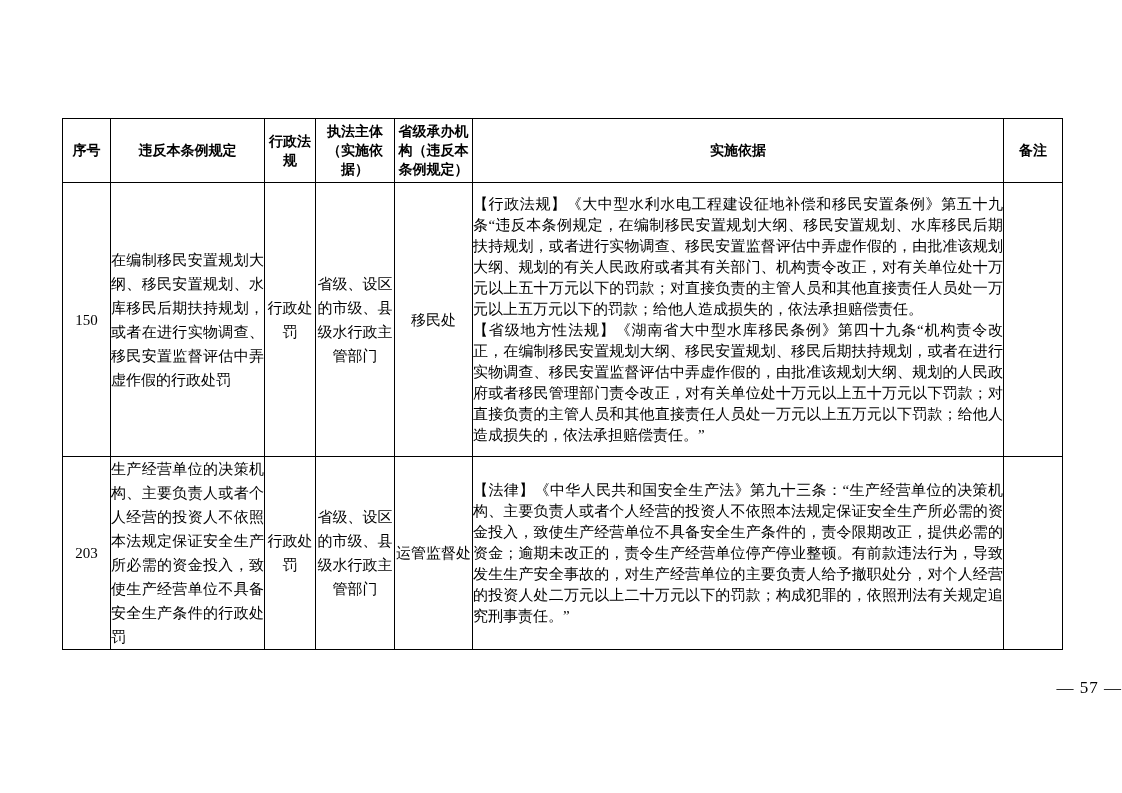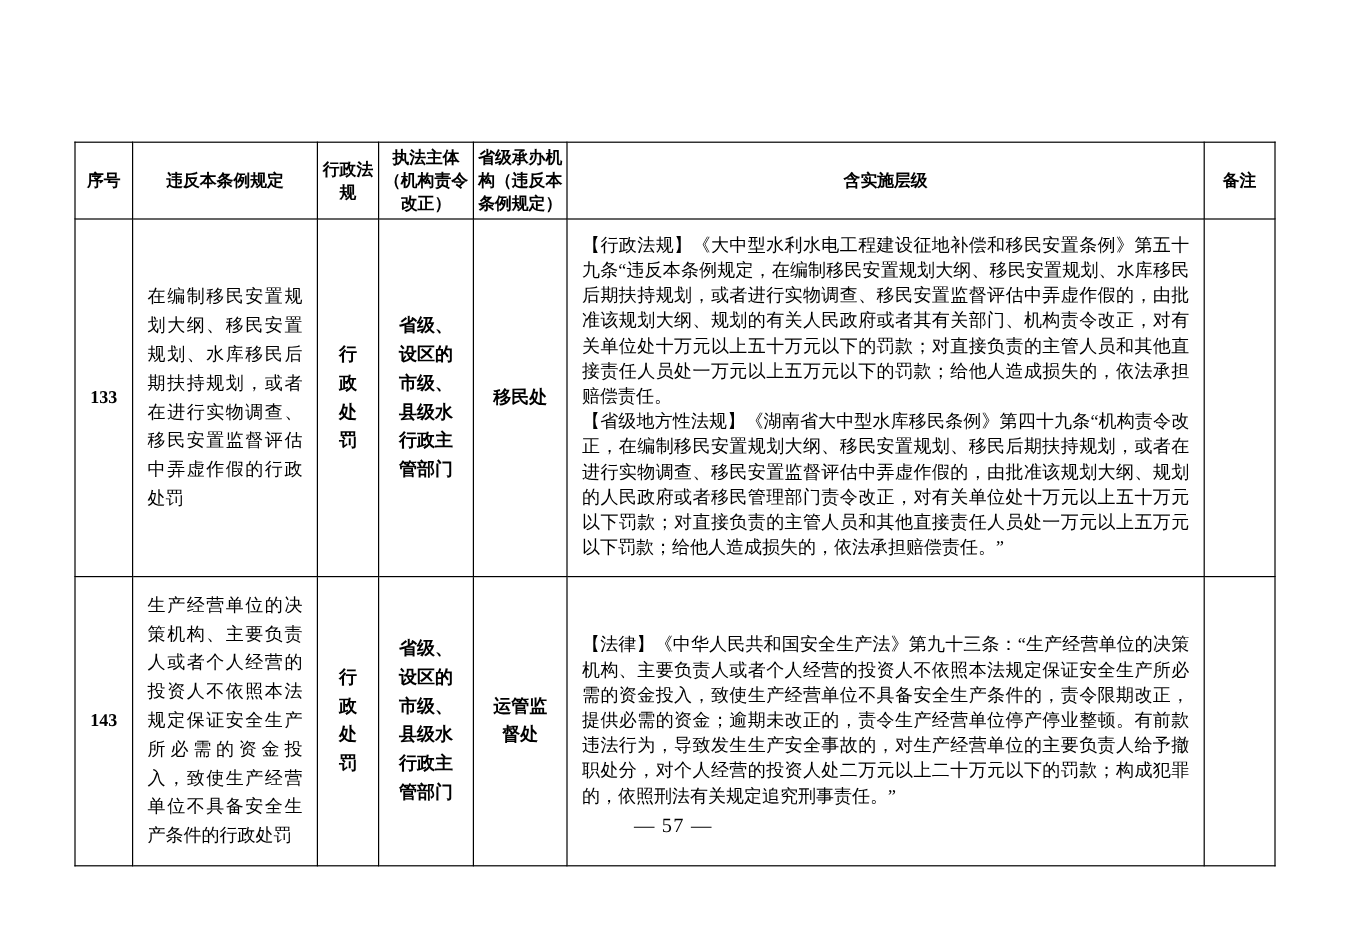--- a/index.html
+++ b/index.html
@@ -22,41 +22,40 @@
     width: 1000px;
   }
   table.enf-table {
     border-collapse: collapse;
     table-layout: fixed;
     width: 1000px;
   }
   table.enf-table th,
   table.enf-table td {
     border: 1px solid #000000;
-    padding: 12px;
+    padding: 0;
     vertical-align: middle;
     overflow: hidden;
   }
   table.enf-table th {
     font-family: "Liberation Sans", "DejaVu Sans", sans-serif;
     font-weight: bold;
     font-size: 14px;
     line-height: 19px;
     text-align: center;
     padding: 3px 3px;
     height: 54px;
   }
   tr.row-117 { height: 274px; }
   tr.row-118 { height: 191px; }
   td.cell-center {
     text-align: center;
     font-size: 15px;
     line-height: 24px;
     padding: 2px 4px;
-    font-weight: bold;
   }
   td.cell-name {
     text-align: justify;
     font-size: 15px;
     line-height: 24px;
     padding: 4px 9px;
   }
   td.cell-basis {
     text-align: justify;
     font-size: 15px;
@@ -66,21 +65,21 @@
   }
   td.cell-basis p {
     margin: 0;
   }
   td.cell-remark { }
   .page-number {
     position: absolute;
     left: 0;
     top: 676px;
     width: 100%;
-    text-align: center;
+    text-align: right;
     font-size: 17px;
     line-height: 24px;
     letter-spacing: 1px;
   }
 </style>
 </head>
 <body>
 
 <div class="table-wrap">
   <table class="enf-table">
@@ -91,41 +90,41 @@
       <col style="width:79px">
       <col style="width:78px">
       <col style="width:531px">
       <col style="width:59px">
     </colgroup>
     <thead>
       <tr id="header-row">
           <th>序号</th>
           <th>违反本条例规定</th>
           <th>行政法规</th>
-          <th>执法主体（机构责令改正）</th>
+          <th>执法主体（实施依据）</th>
           <th>省级承办机构（违反本条例规定）</th>
-          <th>含实施层级</th>
+          <th>实施依据</th>
           <th>备注</th>
         </tr>
     </thead>
     <tbody id="table-body">
         <tr class="row-117">
-          <td class="cell-center">133</td>
+          <td class="cell-center">150</td>
           <td class="cell-name">在编制移民安置规划大纲、移民安置规划、水库移民后期扶持规划，或者在进行实物调查、移民安置监督评估中弄虚作假的行政处罚</td>
           <td class="cell-center">行政处罚</td>
           <td class="cell-center">省级、设区的市级、县级水行政主管部门</td>
           <td class="cell-center">移民处</td>
           <td class="cell-basis">
             <p>【行政法规】《大中型水利水电工程建设征地补偿和移民安置条例》第五十九条“违反本条例规定，在编制移民安置规划大纲、移民安置规划、水库移民后期扶持规划，或者进行实物调查、移民安置监督评估中弄虚作假的，由批准该规划大纲、规划的有关人民政府或者其有关部门、机构责令改正，对有关单位处十万元以上五十万元以下的罚款；对直接负责的主管人员和其他直接责任人员处一万元以上五万元以下的罚款；给他人造成损失的，依法承担赔偿责任。</p>
             <p>【省级地方性法规】《湖南省大中型水库移民条例》第四十九条“机构责令改正，在编制移民安置规划大纲、移民安置规划、移民后期扶持规划，或者在进行实物调查、移民安置监督评估中弄虚作假的，由批准该规划大纲、规划的人民政府或者移民管理部门责令改正，对有关单位处十万元以上五十万元以下罚款；对直接负责的主管人员和其他直接责任人员处一万元以上五万元以下罚款；给他人造成损失的，依法承担赔偿责任。”</p>
           </td>
           <td class="cell-remark"></td>
         </tr>
         <tr class="row-118">
-          <td class="cell-center">143</td>
+          <td class="cell-center">203</td>
           <td class="cell-name">生产经营单位的决策机构、主要负责人或者个人经营的投资人不依照本法规定保证安全生产所必需的资金投入，致使生产经营单位不具备安全生产条件的行政处罚</td>
           <td class="cell-center">行政处罚</td>
           <td class="cell-center">省级、设区的市级、县级水行政主管部门</td>
           <td class="cell-center">运管监督处</td>
           <td class="cell-basis">
             <p>【法律】《中华人民共和国安全生产法》第九十三条：“生产经营单位的决策机构、主要负责人或者个人经营的投资人不依照本法规定保证安全生产所必需的资金投入，致使生产经营单位不具备安全生产条件的，责令限期改正，提供必需的资金；逾期未改正的，责令生产经营单位停产停业整顿。有前款违法行为，导致发生生产安全事故的，对生产经营单位的主要负责人给予撤职处分，对个人经营的投资人处二万元以上二十万元以下的罚款；构成犯罪的，依照刑法有关规定追究刑事责任。”</p>
           </td>
           <td class="cell-remark"></td>
         </tr>
       </tbody>

